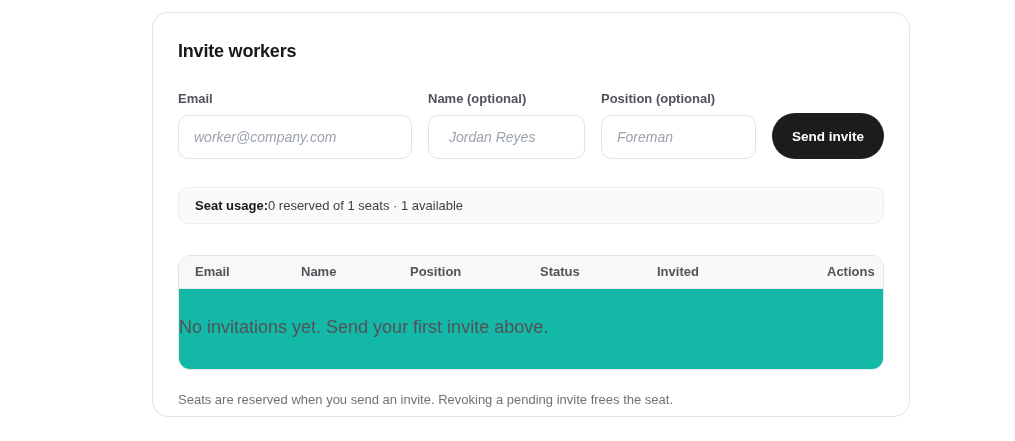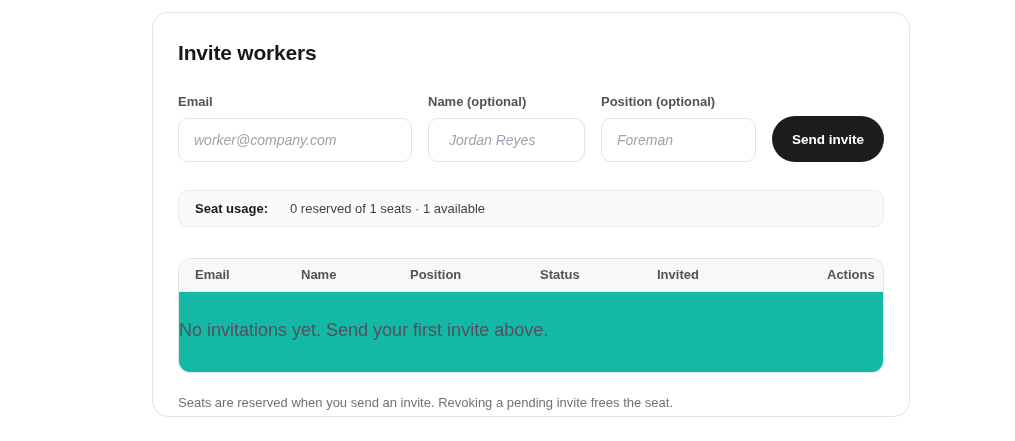--- a/index.html
+++ b/index.html
@@ -15,21 +15,21 @@
     left: 152px;
     top: 12px;
     width: 758px;
     height: 405px;
     background: #ffffff;
     border: 1px solid #e4e4e7;
     border-radius: 16px;
     padding: 28px 25px 24px 25px;
   }
   .card-title {
-    font-size: 21px;
+    font-size: 18px;
     font-weight: 700;
     color: #18181b;
     letter-spacing: -0.2px;
     margin: 0 0 29px 0;
   }
   .form-row {
     display: flex;
     align-items: flex-end;
     gap: 16px;
   }
@@ -81,21 +81,21 @@
     background: #fafafa;
     border: 1px solid #ececee;
     border-radius: 10px;
     padding: 0 16px;
     font-size: 13px;
     color: #3f3f46;
   }
   .seat-banner strong {
     color: #18181b;
     font-weight: 700;
-    margin-right: 22px;
+    margin-right: 0;
   }
   .table-wrap {
     margin-top: 31px;
     border: 1px solid #e4e4e7;
     border-radius: 12px;
     overflow: hidden;
   }
   table {
     width: 100%;
     border-collapse: collapse;

